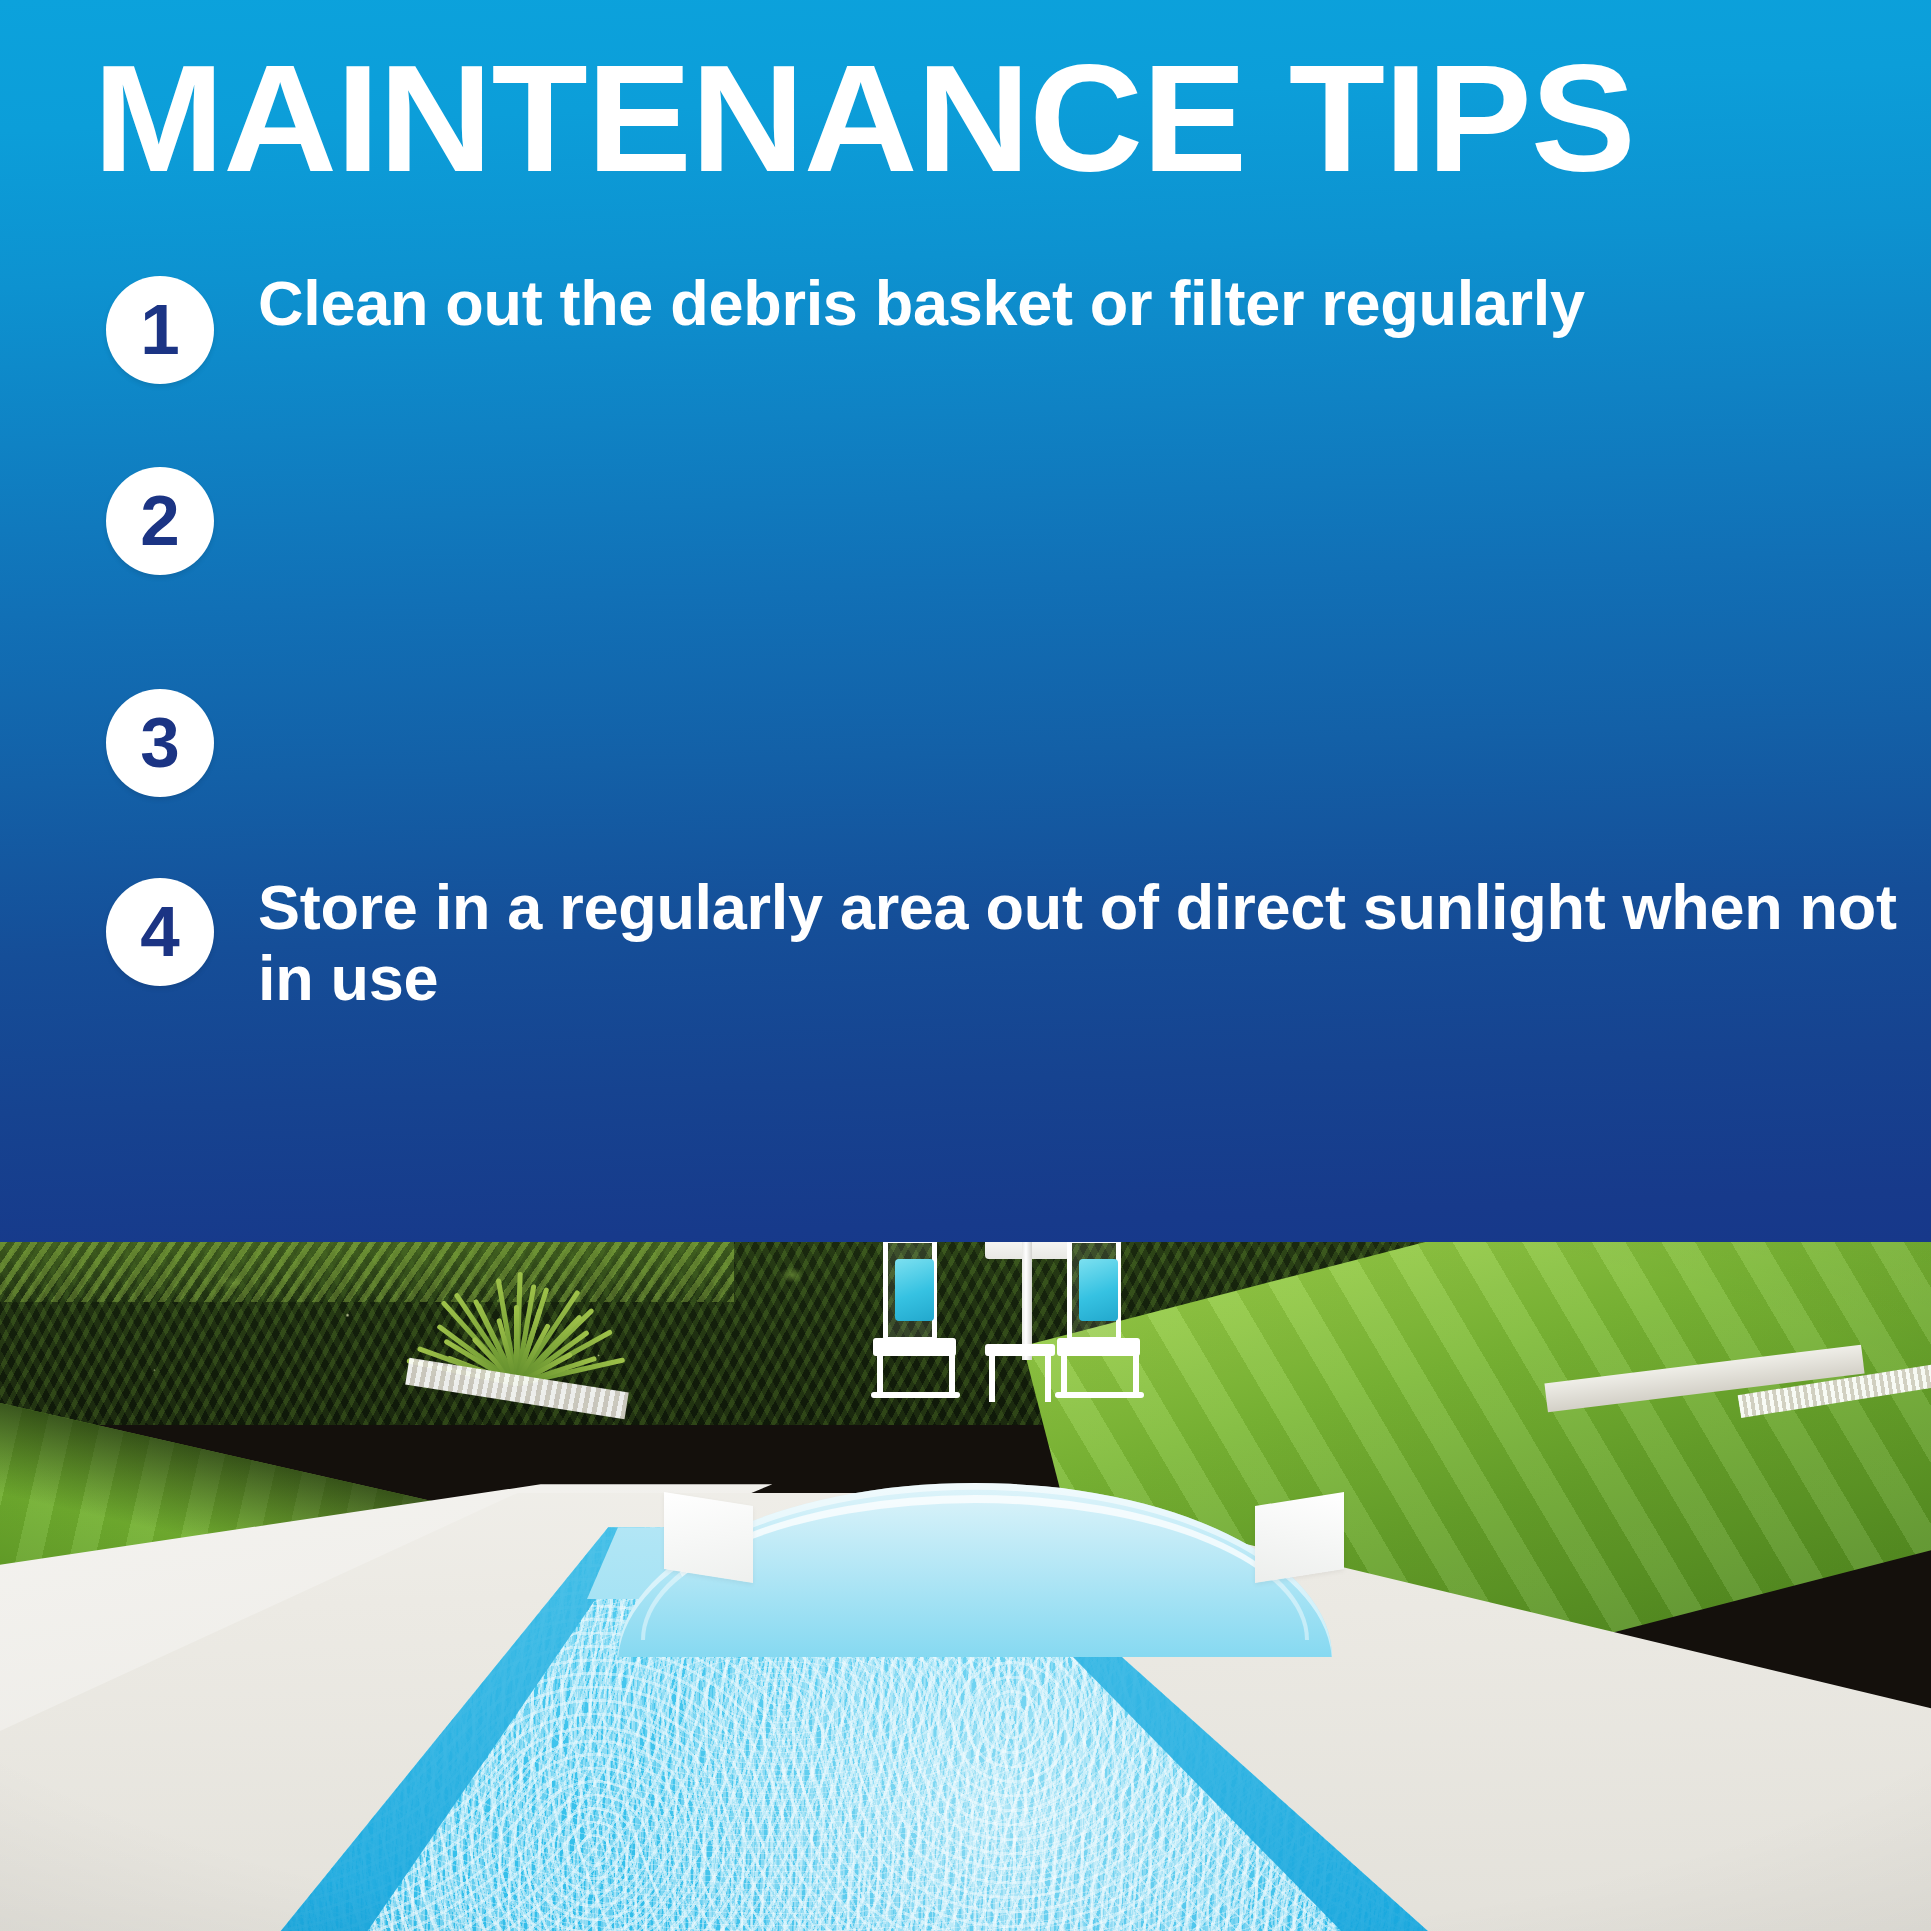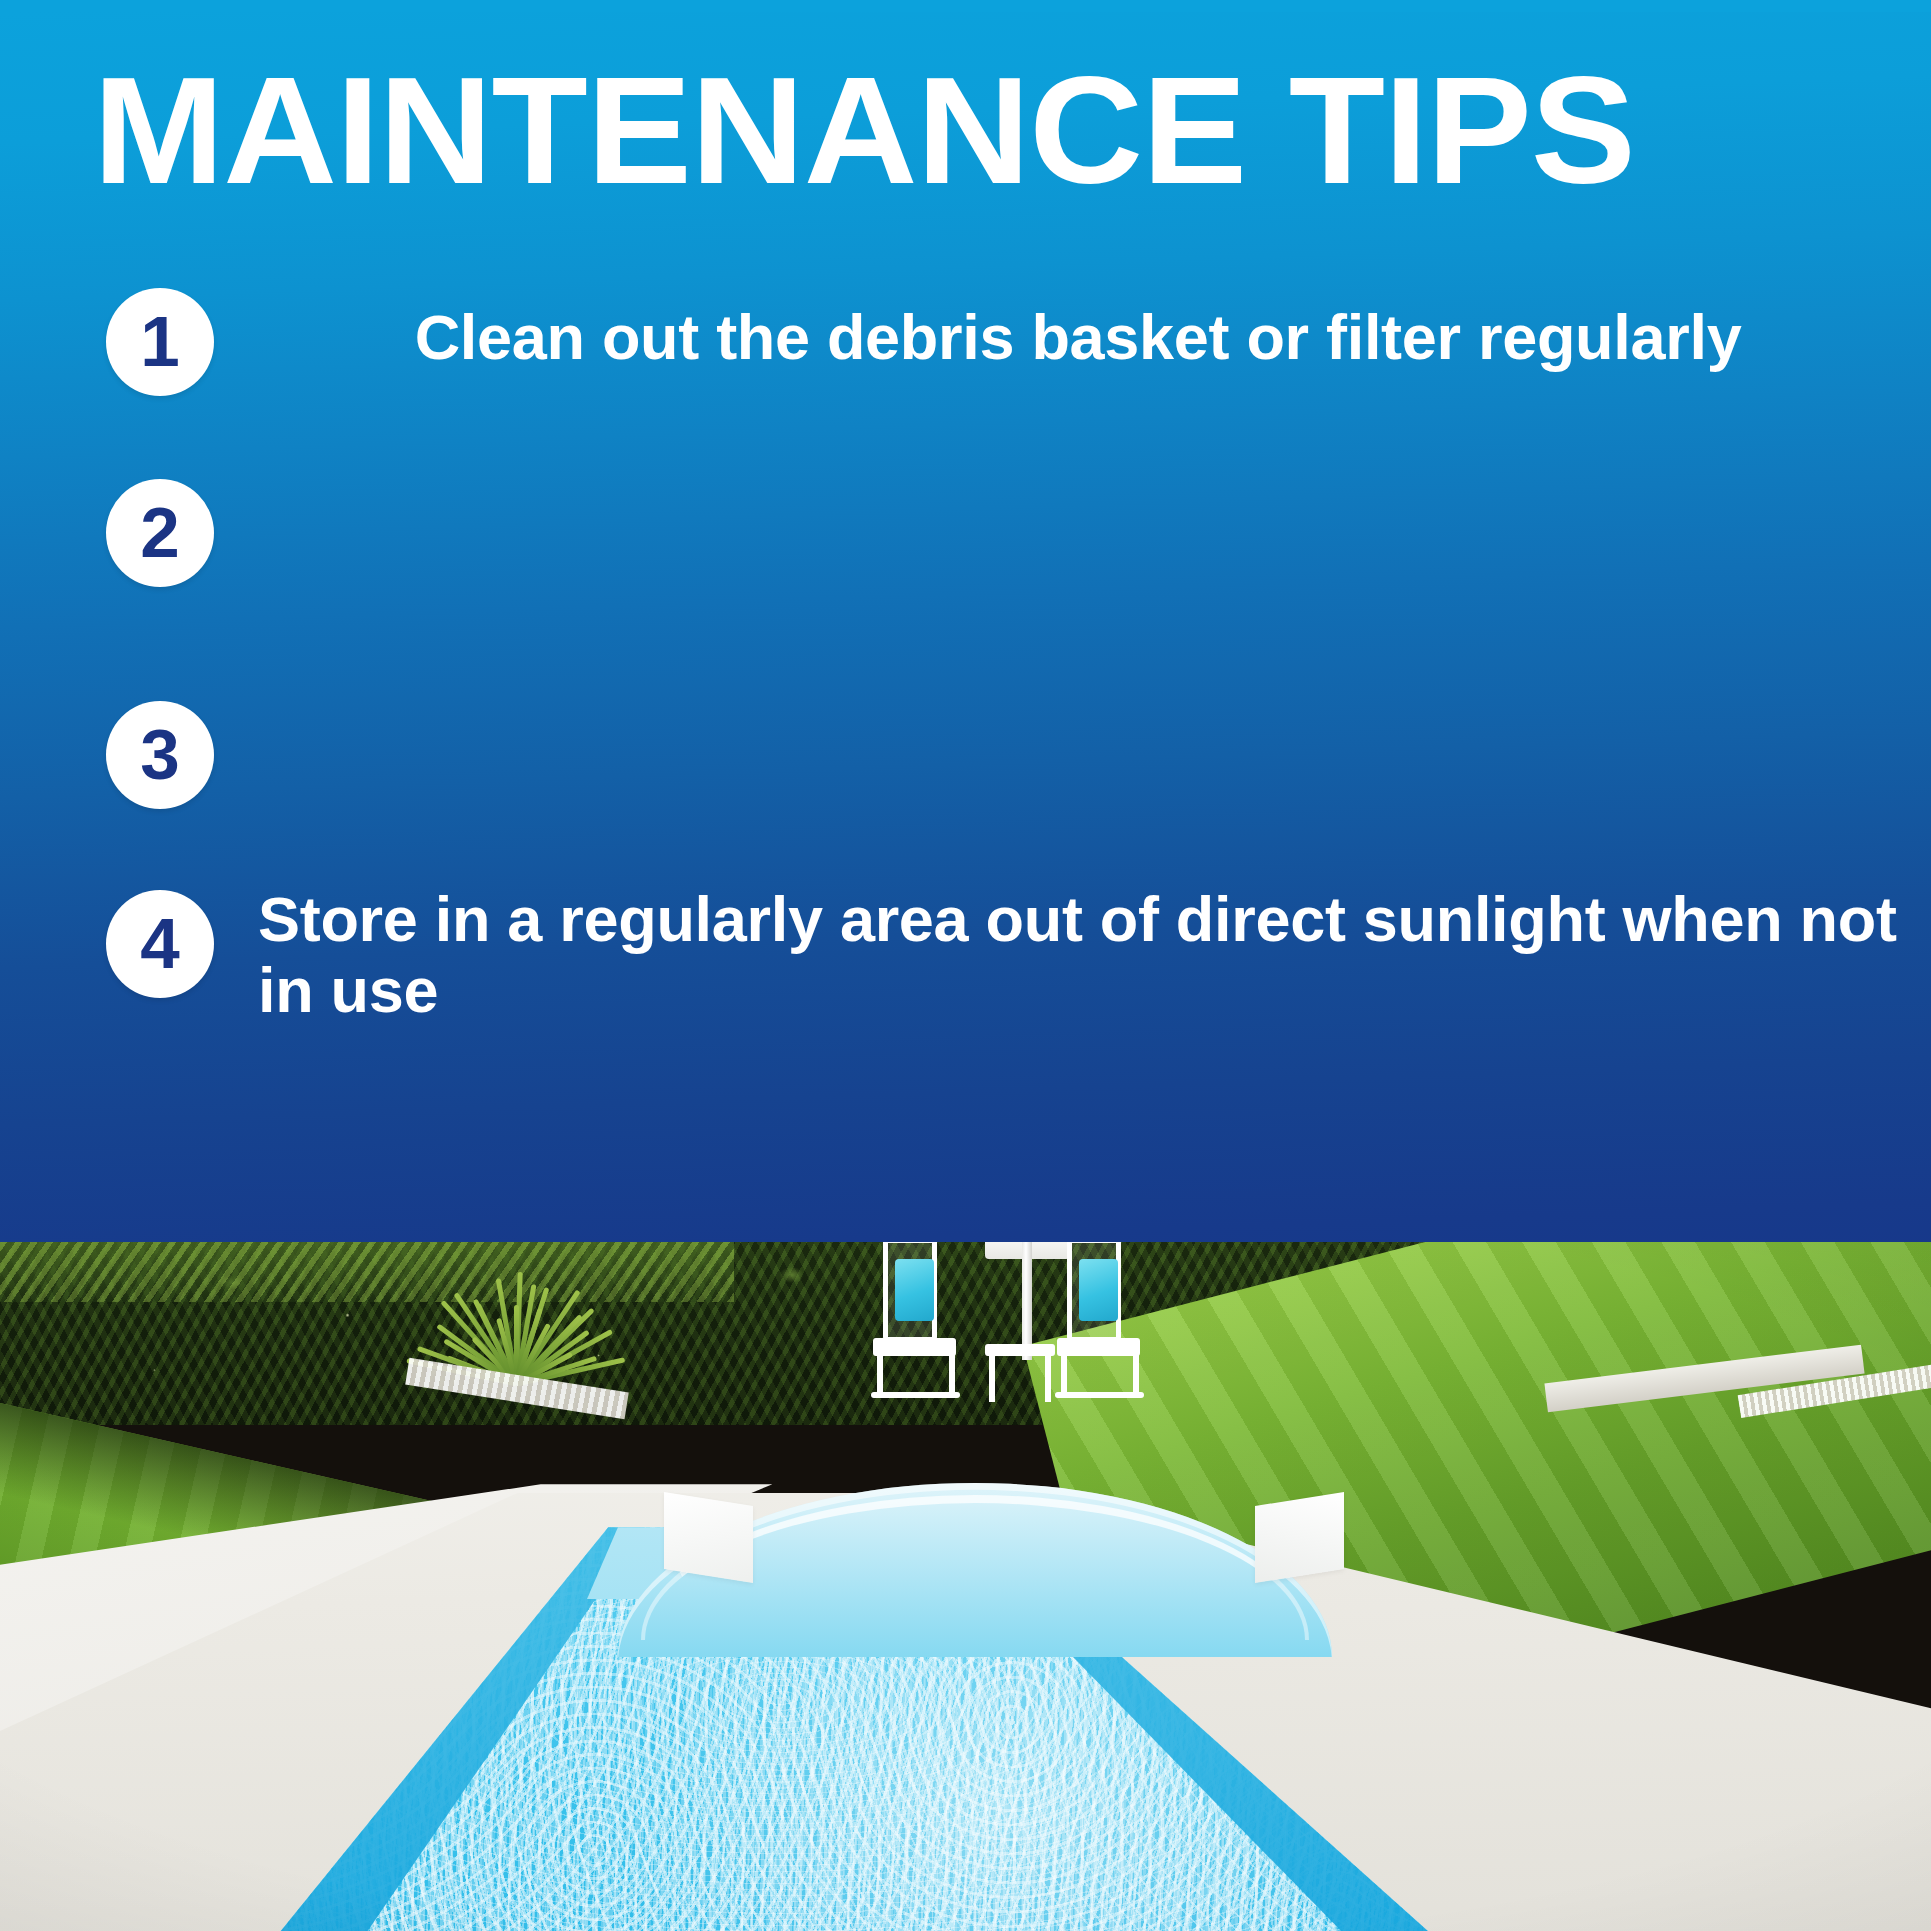--- a/index.html
+++ b/index.html
@@ -8,21 +8,21 @@
   body{ font-family:"Liberation Sans", sans-serif; }
 
   #poster{
     position:relative;
     width:1931px; height:1931px;
     overflow:hidden;
   }
 
   
   #tips-panel{
-    position:absolute; left:0; top:12px;
+    position:absolute; left:0; top:0;
     width:1931px; height:1242px;
     background:linear-gradient(178deg,
         #0ca2dc 0%,
         #0c9ed9 10%,
         #0d92d0 22%,
         #0f82c4 34%,
         #1170b6 47%,
         #1360a7 60%,
         #154e98 73%,
         #164390 85%,
@@ -84,21 +84,21 @@
     margin-top:1.9px;
     color:#ffffff;
     font-family:"Liberation Sans", sans-serif;
     font-weight:bold;
     font-size:63px;
     line-height:1.12;
     letter-spacing:-0.3px;
     padding-right:33px;
   }
   .tip-1 .tip-badge{ margin-top:23px; }
-  .tip-1 .tip-text { margin-top:37px;text-align:center; }
+  .tip-1 .tip-text { margin-top:15px; }
   .tip-2 .tip-badge{ margin-top:21px; }
   .tip-2 .tip-text { margin-top:15.4px; }
   .tip-3 .tip-badge{ margin-top:23px; }
   .tip-3 .tip-text { margin-top:27px; }
   .tip-4 .tip-badge{ margin-top:21px; }
   .tip-4 .tip-text { margin-top:15.4px; }
 
   
   #photo{
     position:absolute;

